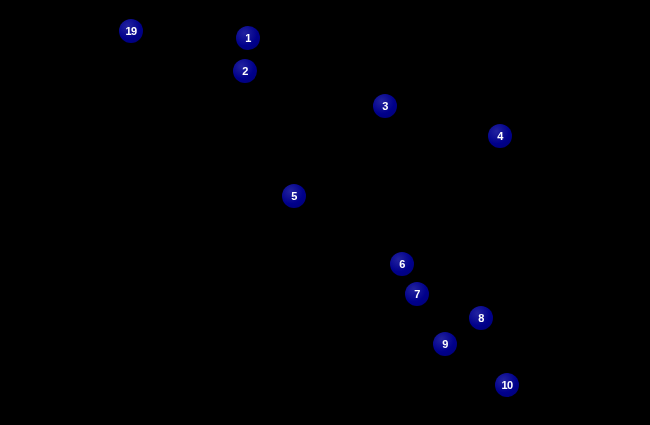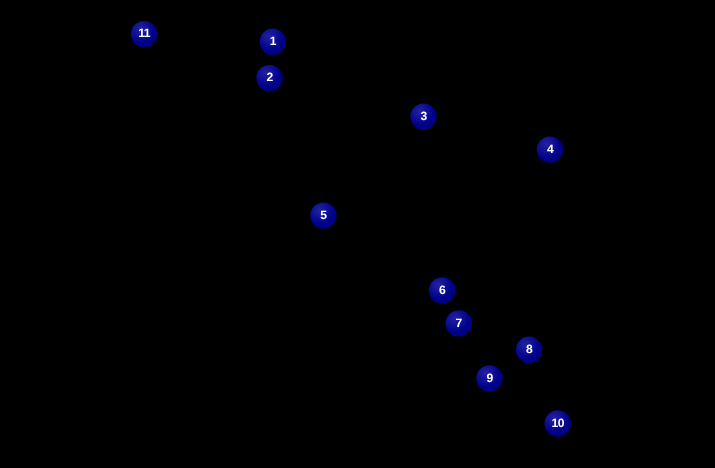--- a/index.html
+++ b/index.html
@@ -68,15 +68,15 @@
     <div class="marker" style="left: 481px; top: 318px; width: 24px; height: 24px;">
       <span>8</span>
     </div>
     <div class="marker" style="left: 445px; top: 344px; width: 24px; height: 24px;">
       <span>9</span>
     </div>
     <div class="marker" style="left: 507px; top: 385px; width: 24px; height: 24px; justify-content: center;">
       <span>10</span>
     </div>
     <div class="marker" style="left: 131px; top: 31px; width: 24px; height: 24px;">
-      <span>11</span>
+      <span>19</span>
     </div>
   </div>
 
 </body></html>

